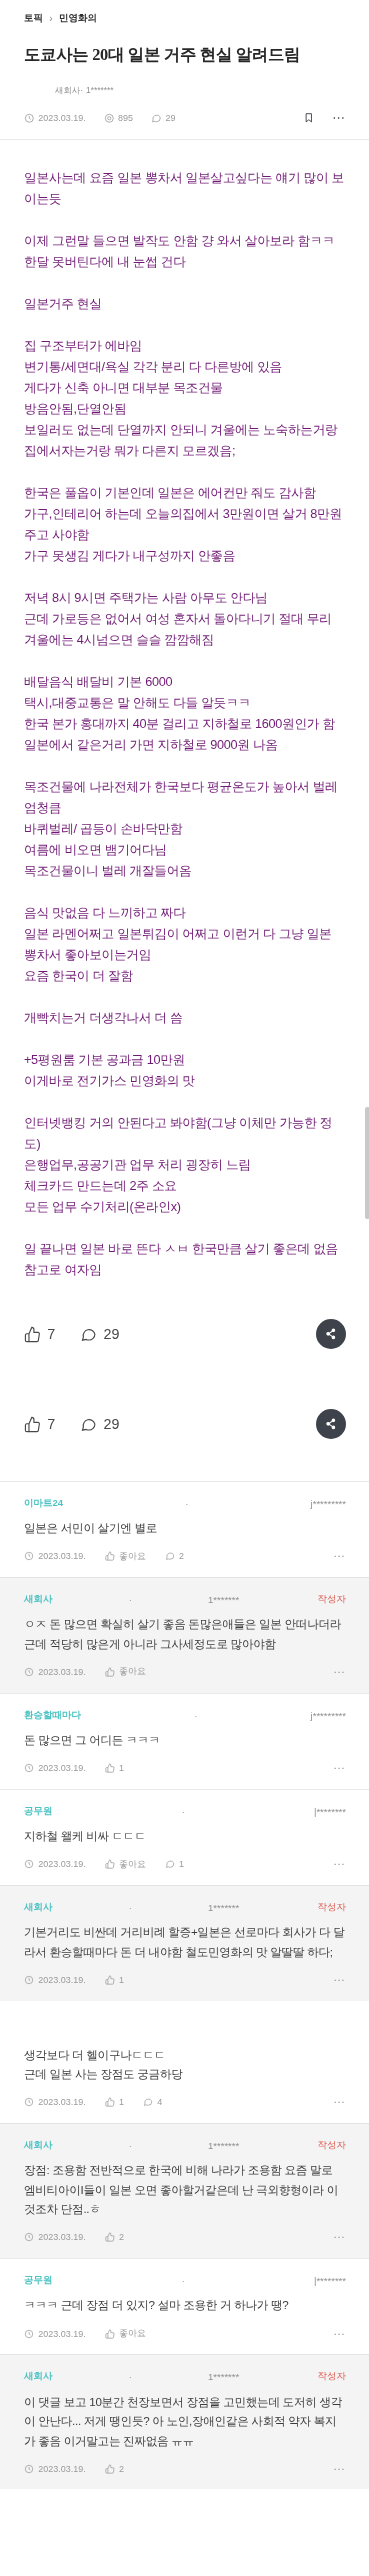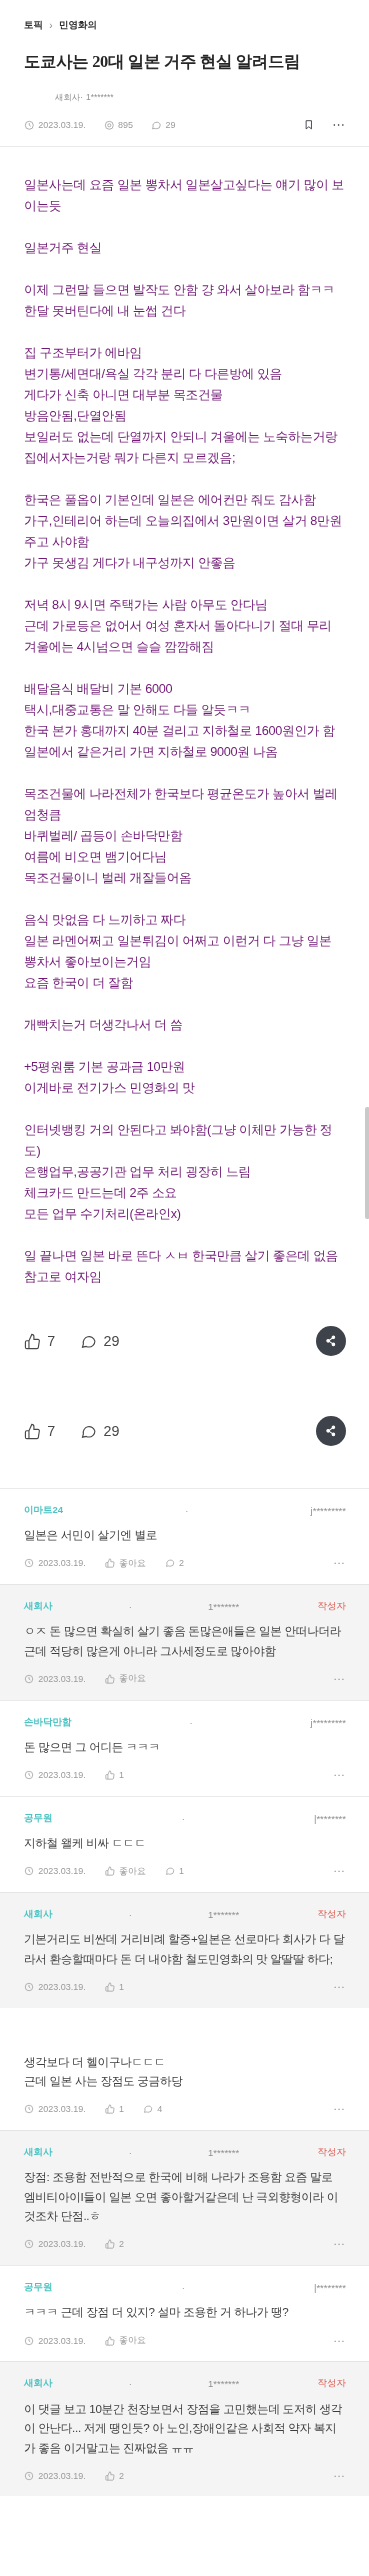--- a/index.html
+++ b/index.html
@@ -3,21 +3,21 @@
 <meta charset="utf-8">
 <style>
   * { margin:0; padding:0; box-sizing:border-box; }
   html,body { background:#fff; }
   body{
     width:370px; height:2576px; overflow:hidden; position:relative;
     font-family:"Liberation Sans","DejaVu Sans",sans-serif;
     color:#3c3c3c;
   }
   
-  .post-header{ padding:19px 24px 0; }
+  .post-header{ padding:12px 24px 0; }
   .breadcrumb{ display:flex; align-items:center; gap:6.3px; font-size:9.5px; font-weight:bold; color:#2f2f2f; }
   .breadcrumb .sep{ color:#8a8a8a; font-weight:normal; font-size:10px; }
   .post-title{ margin-top:20px; font-size:16.4px; font-weight:bold; color:#272727; letter-spacing:-0.3px; line-height:1.25;font-family:Liberation Serif, serif; }
   .author-line{ margin-top:19px; font-size:8.4px; color:#8d8d8d; display:flex; gap:3.2px; align-items:center;margin-left:31px; }
   .meta-row{ margin-top:16px; padding-bottom:15px; display:flex; align-items:center; font-size:9px; color:#9a9a9a; }
   .meta-item{ display:flex; align-items:center; gap:3.7px; margin-right:18px; }
   .meta-right{ margin-left:auto; display:flex; align-items:center; gap:18px; }
   .icon-btn{ background:none; border:none; cursor:pointer; display:flex; align-items:center; color:#3a3d44; }
   .more-dots{ font-size:12.7px; color:#3a3d44; letter-spacing:1.1px; line-height:1; }
   .hr{ border-top:0.5px solid #e9e9e9; }
@@ -105,23 +105,23 @@
         <span class="more-dots">⋯</span>
       </button>
     </span>
   </div>
 </div>
 
 <div class="hr"></div>
 
 <div class="post-body">
     <p>일본사는데 요즘 일본 뽕차서 일본살고싶다는 얘기 많이 보이는듯</p>
-    <p>일본거주 현실</p>
     <p>이제 그런말 들으면 발작도 안함 걍 와서 살아보라 함ㅋㅋ
 한달 못버틴다에 내 눈썹 건다</p>
+    <p>일본거주 현실</p>
     <p>집 구조부터가 에바임
 변기통/세면대/욕실 각각 분리 다 다른방에 있음
 게다가 신축 아니면 대부분 목조건물
 방음안됨,단열안됨
 보일러도 없는데 단열까지 안되니 겨울에는 노숙하는거랑 집에서자는거랑 뭐가 다른지 모르겠음;</p>
     <p>한국은 풀옵이 기본인데 일본은 에어컨만 줘도 감사함
 가구,인테리어 하는데 오늘의집에서 3만원이면 살거 8만원주고 사야함
 가구 못생김 게다가 내구성까지 안좋음</p>
     <p>저녁 8시 9시면 주택가는 사람 아무도 안다님
 근데 가로등은 없어서 여성 혼자서 돌아다니기 절대 무리
@@ -279,21 +279,21 @@
         <span>좋아요</span>
       </button>
 
       <button class="f-more">
         <span>⋯</span>
       </button>
     </div>
   </div>
     <div class="comment">
     <div class="c-head">
-      <span class="c-company">손바닥만함</span>
+      <span class="c-company">환승할때마다</span>
       <span class="c-dot">·</span>
       <span class="c-id">j*********</span>
 
     </div>
     <div class="c-text">돈 많으면 그 어디든 ㅋㅋㅋ</div>
     <div class="c-foot">
       <span class="f-item">
         <span>
           <svg width="10" height="10" viewBox="0 0 24 24" fill="none" stroke="#9a9a9a" stroke-width="1.8">
               <circle cx="12" cy="12" r="9"></circle>

